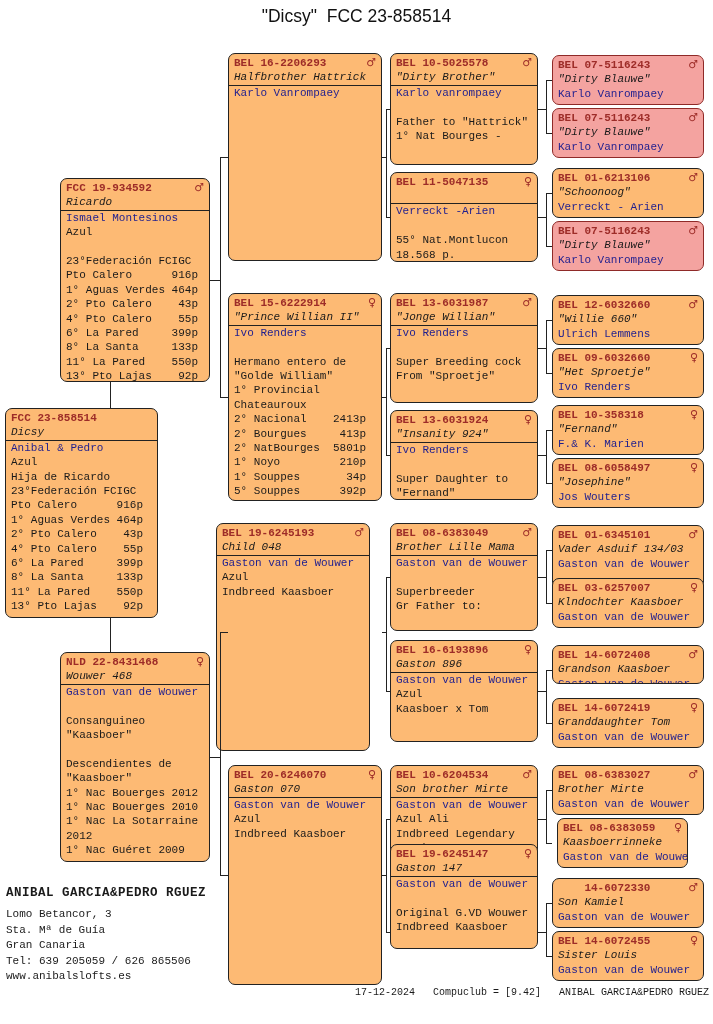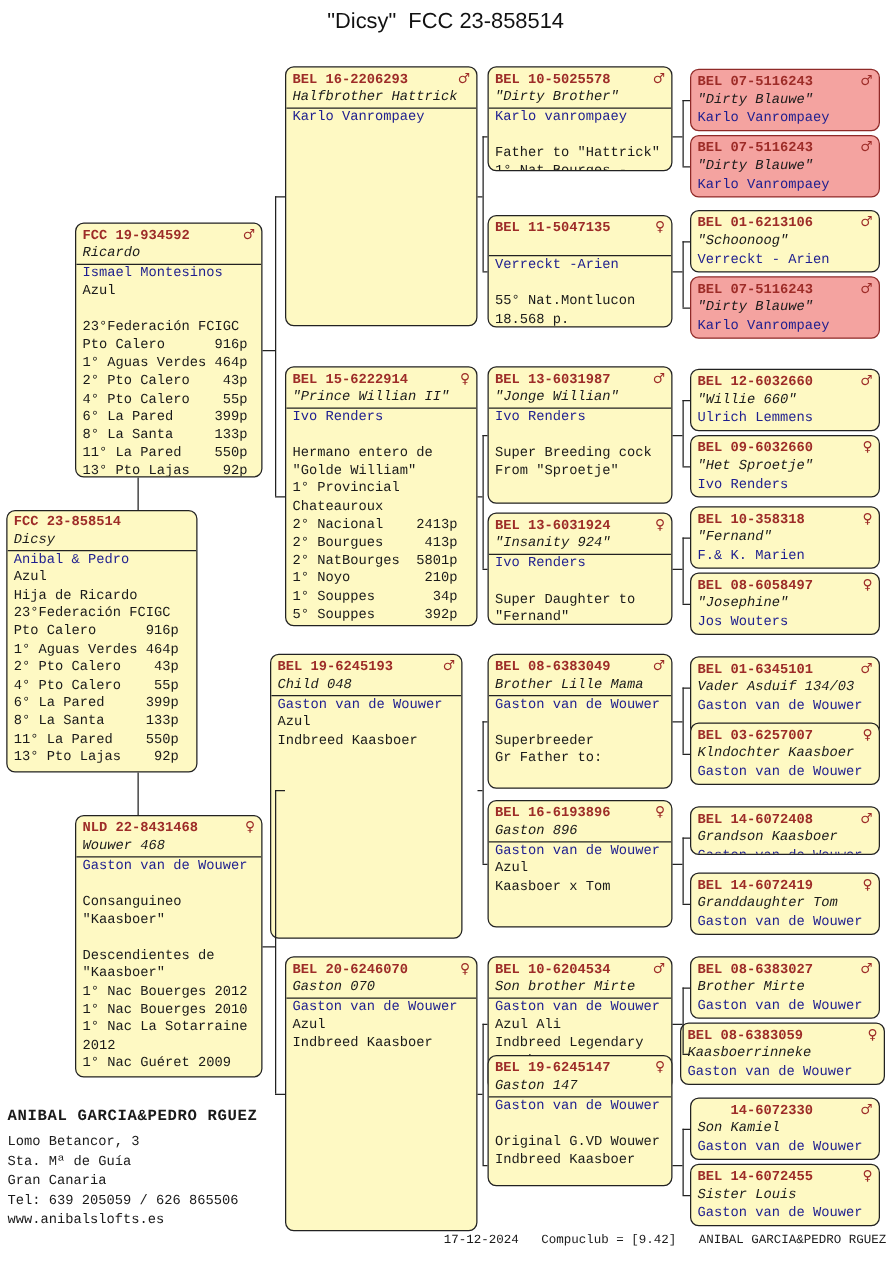--- a/index.html
+++ b/index.html
@@ -1,20 +1,20 @@
 <!DOCTYPE html>
 <html><head>
 <meta charset="utf-8">
 <style>
   html,body{margin:0;padding:0;background:#fff;}
   .page{position:relative;width:713px;height:1024px;background:#fff;overflow:hidden;
         font-family:"Liberation Mono","DejaVu Sans Mono",monospace;color:#1a1a1a;}
   .title{position:absolute;top:6px;left:0;width:100%;text-align:center;
          font-family:"Liberation Sans",sans-serif;font-size:17.5px;color:#111;white-space:pre;}
-  .box{position:absolute;border:1px solid #222;border-radius:7px;background:#fef9c3;
+  .box{position:absolute;border:1px solid #222;border-radius:7px;background:#fdba74;
        padding:2px 5px;font-size:11px;line-height:14.4px;overflow:hidden;box-sizing:border-box;}
   .box.pink{background:#f4a3a0;border-color:#8f2a28;}
   .bh{display:flex;justify-content:space-between;align-items:baseline;}
   .ring{color:#9d2c28;font-weight:bold;white-space:pre;}
   .sex{color:#9d2c28;font-weight:bold;font-family:"DejaVu Sans",sans-serif;font-size:11px;line-height:14px;}
   .nm{font-style:italic;min-height:14px;white-space:pre;}
   .big .nm{border-bottom:1px solid #222;margin:0 -5px;padding:0 5px;}
   .fa{color:#1e1e8f;white-space:pre;min-height:14px;}
   .bd{white-space:pre;}
   .hl,.vl{position:absolute;background:#222;}
@@ -136,21 +136,21 @@
     <div class="bh">
       <span class="ring">BEL 20-6246070</span>
       <span class="sex">♀</span>
     </div>
     <div class="nm">Gaston 070</div>
     <div class="fa">Gaston van de Wouwer</div>
     <div class="bd">Azul
 Indbreed Kaasboer</div>
   </div>
 
-  <div class="box big" style="left:390px;top:53px;width:148px;height:84px">
+  <div class="box big" style="left:390px;top:53px;width:148px;height:112px">
     <div class="bh">
       <span class="ring">BEL 10-5025578</span>
       <span class="sex">♂</span>
     </div>
     <div class="nm">"Dirty Brother"</div>
     <div class="fa">Karlo vanrompaey</div>
     <div class="bd">
 Father to "Hattrick"
 1° Nat Bourges -</div>
   </div>
@@ -335,21 +335,21 @@
     <div class="fa">Gaston van de Wouwer</div>
   </div>
   <div class="box" style="left:552px;top:765px;width:152px;height:50px">
     <div class="bh">
         <span class="ring">BEL 08-6383027</span>
         <span class="sex">♂</span>
       </div>
     <div class="nm">Brother Mirte</div>
     <div class="fa">Gaston van de Wouwer</div>
   </div>
-  <div class="box" style="left:544px;top:818px;width:164px;height:50px">
+  <div class="box" style="left:557px;top:818px;width:131px;height:50px">
     <div class="bh">
         <span class="ring">BEL 08-6383059</span>
         <span class="sex">♀</span>
       </div>
     <div class="nm">Kaasboerrinneke</div>
     <div class="fa">Gaston van de Wouwer</div>
   </div>
   <div class="box" style="left:552px;top:878px;width:152px;height:50px">
     <div class="bh">
         <span class="ring">    14-6072330</span>

